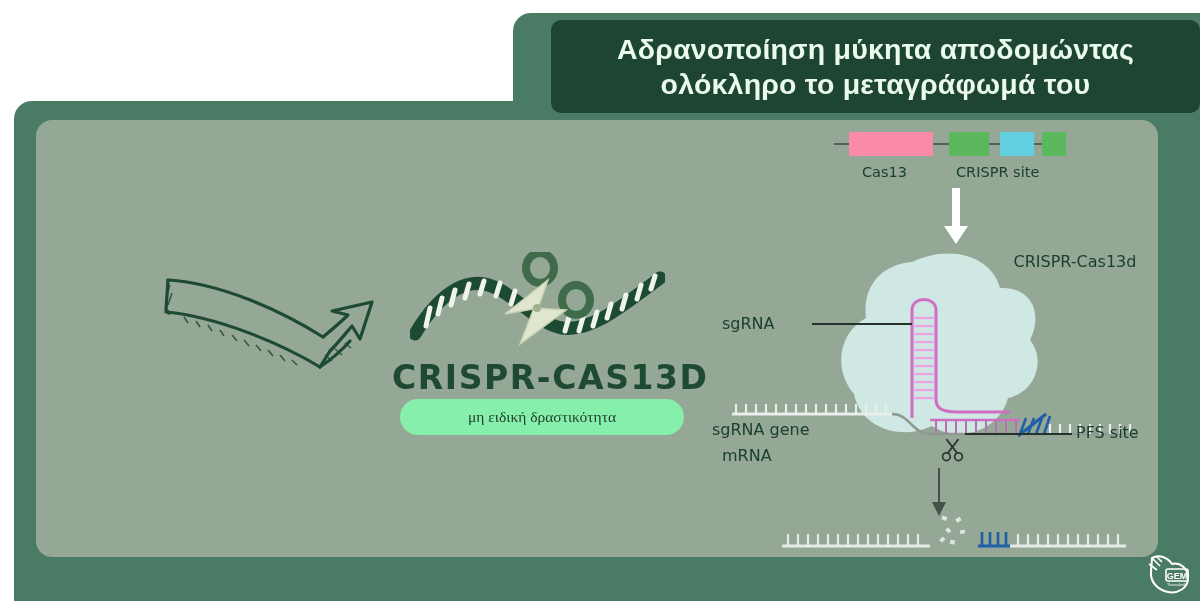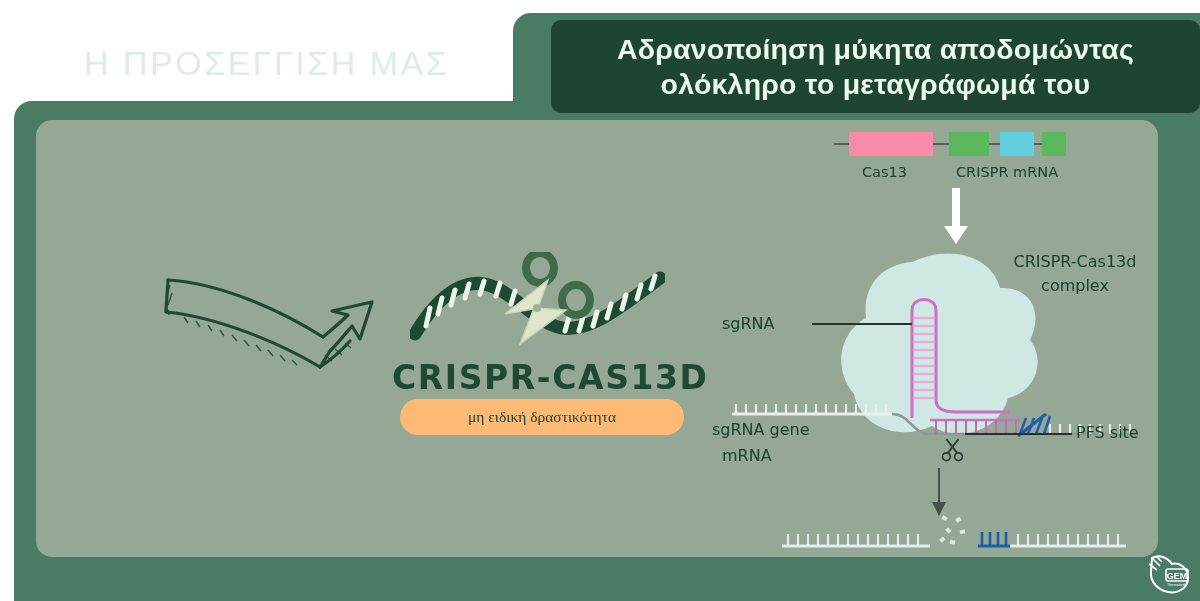--- a/index.html
+++ b/index.html
@@ -113,21 +113,21 @@
     font-weight: bold;
     color: #1e4a33;
     letter-spacing: 1.6px;
     font-family: "DejaVu Sans", sans-serif;
     white-space: nowrap;
   }
   .crispr-pill {
     position: absolute;
     left: 400px; top: 399px;
     width: 284px; height: 36px;
-    background: #fdba74;
+    background: #86efac;
     border-radius: 18px;
     display: flex; align-items: center; justify-content: center;
   }
   .crispr-pill span {
     font-family: "Liberation Serif", serif;
     font-size: 15.5px;
     color: #22402f;
   }
 
   
@@ -152,21 +152,20 @@
 </style>
 </head>
 <body>
 
 <div id="slide">
 
   <div class="outer-frame"></div>
   <div class="frame-notch"></div>
   <div class="frame-tab"></div>
 
-  <div class="eyebrow">Η ΠΡΟΣΕΓΓΙΣΗ ΜΑΣ</div>
 
   <div class="title-box">
     <div class="title-text">
       <div>Αδρανοποίηση μύκητα αποδομώντας</div>
       <div>ολόκληρο το μεταγράφωμά του</div>
     </div>
   </div>
 
   <div class="inner-panel">
 
@@ -234,21 +233,21 @@
     <div class="diagram" style="left:654px; top:0px; width:468px; height:523px;">
 
       <svg style="position:absolute; left:142px; top:6px; width:236px; height:40px;" viewBox="0 0 236 40">
         <line x1="2" y1="18" x2="234" y2="18" stroke="#55605a" stroke-width="2"></line>
         <rect x="17" y="6" width="84" height="24" fill="#f98ba8"></rect>
         <rect x="117" y="6" width="40" height="24" fill="#5cb85c"></rect>
         <rect x="168" y="6" width="34" height="24" fill="#62cfe0"></rect>
         <rect x="210" y="6" width="24" height="24" fill="#5cb85c"></rect>
       </svg>
       <div class="lbl sm" style="left:172px; top:44px;">Cas13</div>
-      <div class="lbl sm" style="left:266px; top:44px;">CRISPR mRNA</div>
+      <div class="lbl sm" style="left:266px; top:44px;">CRISPR site</div>
 
       <svg style="position:absolute; left:248px; top:68px; width:36px; height:58px;" viewBox="0 0 36 58">
         <rect x="14" y="0" width="8" height="40" fill="#ffffff"></rect>
         <polygon points="6,38 30,38 18,56" fill="#ffffff"></polygon>
       </svg>
 
       <svg style="position:absolute; left:150px; top:128px; width:220px; height:208px;" viewBox="0 0 220 208">
         <path d="M72 14 C110 -4, 152 8, 160 40 C190 38, 204 64, 190 92
                  C206 112, 196 144, 168 150 C160 182, 120 196, 92 178
                  C58 194, 20 178, 14 146 C-8 120, 0 84, 26 70
@@ -340,21 +339,20 @@
       </svg>
 
       <svg style="position:absolute; left:0px; top:0px; width:468px; height:437px;" viewBox="0 0 468 437">
         <line x1="122" y1="204" x2="222" y2="204" stroke="#26332c" stroke-width="2"></line>
         <line x1="275" y1="314" x2="382" y2="314" stroke="#26332c" stroke-width="2"></line>
       </svg>
 
       <div class="lbl" style="left:32px; top:194px;">sgRNA</div>
       <div class="lbl" style="left:386px; top:303px;">PFS site</div>
       <div class="lbl center" style="left:300px; top:132px; width:170px;">CRISPR-Cas13d</div>
-      <div class="lbl center" style="left:300px; top:156px; width:170px;">complex</div>
       <div class="lbl" style="left:22px; top:300px;">sgRNA gene</div>
       <div class="lbl" style="left:32px; top:326px;">mRNA</div>
 
       <svg style="position:absolute; left:234px; top:348px; width:30px; height:52px;" viewBox="0 0 30 52">
         <line x1="15" y1="0" x2="15" y2="36" stroke="#45504a" stroke-width="2"></line>
         <polygon points="8,34 22,34 15,48" fill="#45504a"></polygon>
       </svg>
 
       <svg style="position:absolute; left:80px; top:392px; width:360px; height:44px;" viewBox="0 0 360 44">
         <line x1="12" y1="34" x2="160" y2="34" stroke="#e6ece8" stroke-width="3"></line>

